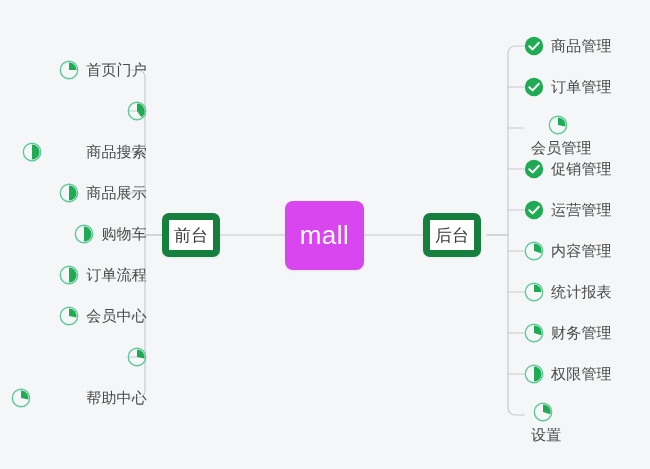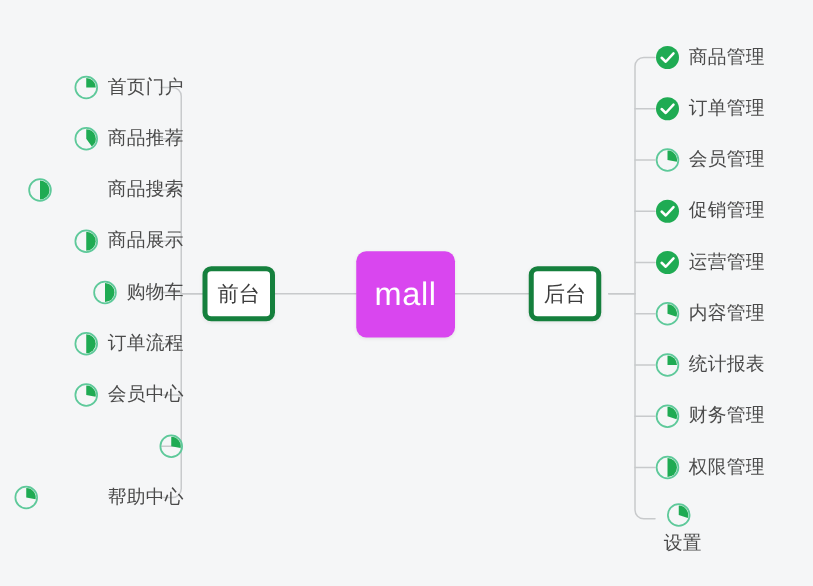--- a/index.html
+++ b/index.html
@@ -68,21 +68,21 @@
     position: absolute;
     display: flex;
     align-items: center;
     justify-content: center;
     box-sizing: border-box;
   }
   .node-branch {
     width: 58px;
     height: 44px;
     background: #ffffff;
-    border: 4px solid #15803d;
+    border: 7px solid #15803d;
     border-radius: 7px;
     box-shadow: 0 1px 3px rgba(0,0,0,0.06);
     font-size: 17px;
     color: #3c3c3c;
   }
   #node-front { left: 162px; top: 213px; }
   #node-back  { left: 423px; top: 213px; }
 
   .node-root {
     left: 285px;
@@ -140,21 +140,20 @@
         </span>
         <span class="leaf-label">首页门户</span>
       </div>
       <div class="leaf left" style="top: 98px;">
         <span class="status-icon">
           <svg viewBox="0 0 20 20">
             <circle cx="10" cy="10" r="8.7" fill="none" stroke="#5ec99a" stroke-width="1.4"></circle>
             <path d="M 10 10 L 10 2.4000000000000004 A 7.6 7.6 0 0 1 14.467167917422795 16.148529157249598 Z" fill="#1fab53"></path>
           </svg>
         </span>
-        <span class="leaf-label">商品推荐</span>
       </div>
       <div class="leaf left" style="top: 139px; gap: 37px;">
         <span class="status-icon">
           <svg viewBox="0 0 20 20">
             <circle cx="10" cy="10" r="8.7" fill="none" stroke="#5ec99a" stroke-width="1.4"></circle>
             <path d="M 10 10 L 10 2.4000000000000004 A 7.6 7.6 0 0 1 10 17.6 Z" fill="#1fab53"></path>
           </svg>
         </span>
         <span class="leaf-label">商品搜索</span>
       </div>
@@ -225,21 +224,21 @@
       </div>
       <div class="leaf right" style="top: 74px;">
         <span class="status-icon">
           <svg viewBox="0 0 20 20">
             <circle cx="10" cy="10" r="9.2" fill="#1fab53"></circle>
             <path d="M5.3 10.2 L8.6 13.4 L14.8 6.7" fill="none" stroke="#ffffff" stroke-width="2" stroke-linecap="round" stroke-linejoin="round"></path>
           </svg>
         </span>
         <span class="leaf-label">订单管理</span>
       </div>
-      <div class="leaf right" style="top: 115px;">
+      <div class="leaf right" style="top: 115px; flex-direction: column;">
         <span class="status-icon">
           <svg viewBox="0 0 20 20">
             <circle cx="10" cy="10" r="8.7" fill="none" stroke="#5ec99a" stroke-width="1.4"></circle>
             <path d="M 10 10 L 10 2.4000000000000004 A 7.6 7.6 0 0 1 17.465383105538034 11.424097990851509 Z" fill="#1fab53"></path>
           </svg>
         </span>
         <span class="leaf-label">会员管理</span>
       </div>
       <div class="leaf right" style="top: 156px;">
         <span class="status-icon">

